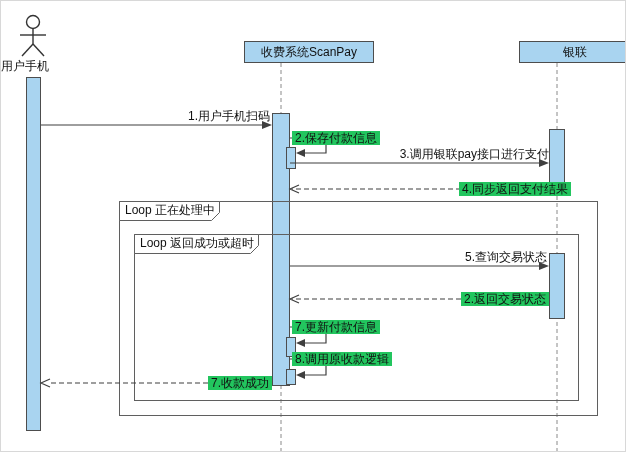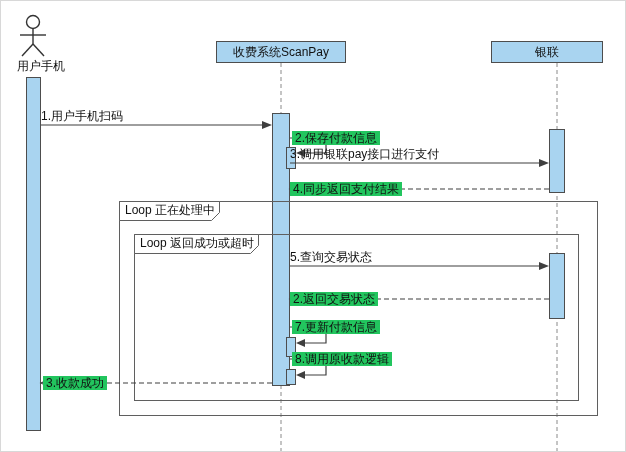--- a/index.html
+++ b/index.html
@@ -2,37 +2,37 @@
 <html><head>
 <meta charset="utf-8">
 <style>
   * { margin:0; padding:0; box-sizing:border-box; }
   html,body { background:#ffffff; font-family:"Liberation Sans", sans-serif; }
   .stage { position:relative; width:626px; height:452px; background:#fff; border:1px solid #d8d8d8; overflow:hidden; }
   .layer { position:absolute; left:0; top:0; width:626px; height:452px; }
   .bg { z-index:1; }
   .fg { z-index:3; }
   .bar { position:absolute; background:#a9d4f0; border:1px solid #4d4d4d; z-index:2; }
-  .pbox { position:absolute; background:#a9d4f0; border:1px solid #4d4d4d; display:flex; align-items:center; justify-content:center; font-size:12px; color:#111; z-index:2; }
+  .pbox { position:absolute; background:#a9d4f0; border:1px solid #4d4d4d; display:flex; align-items:center; justify-content:center; font-size:12px; color:#111; z-index:2;margin-left:28px; }
   .label { position:absolute; font-size:12px; color:#111; line-height:15px; z-index:4; white-space:nowrap; }
-  .center { text-align:left; }
+  .center { text-align:right; }
   .bgspan { background:#22c55e; padding:0 3px; }
   
   .actor-bar   { left:25px;  top:76px;  width:15px; height:354px; }
   .scanpay-bar { left:271px; top:112px; width:18px; height:273px; }
   .up-bar1     { left:548px; top:128px; width:16px; height:64px; }
   .up-bar2     { left:548px; top:252px; width:16px; height:66px; }
   .n2 { left:285px; top:146px; width:10px; height:22px; }
   .n7 { left:285px; top:336px; width:10px; height:20px; }
   .n8 { left:285px; top:368px; width:10px; height:16px; }
   
   .box-scanpay  { left:215px; top:40px; width:130px; height:22px; }
   .box-unionpay { left:490px; top:40px; width:112px; height:22px; }
   
-  .actor-label { left:0; top:58px; width:64px; text-align:right; }
+  .actor-label { left:0; top:58px; width:64px; text-align:left; }
   .loop1-label { left:124px; top:202px; }
   .loop2-label { left:139px; top:235px; }
   .m1 { left:40px;  width:229px; top:108px; }
   .m2 { left:291px; top:130px; }
   .m3 { left:289px; width:259px; top:146px; }
   .m4 { left:289px; width:281px; top:181px; }
   .m5 { left:289px; width:257px; top:249px; }
   .m6 { left:289px; width:259px; top:291px; }
   .m7 { left:291px; top:319px; }
   .m8 { left:291px; top:351px; }
@@ -111,15 +111,15 @@
   <div class="label loop1-label">Loop 正在处理中</div>
 
   <div class="label m1 center"><span>1.用户手机扫码</span></div>
   <div class="label m2"><span class="bgspan">2.保存付款信息</span></div>
   <div class="label m3 center"><span>3.调用银联pay接口进行支付</span></div>
   <div class="label m4 center"><span class="bgspan">4.同步返回支付结果</span></div>
   <div class="label m5 center"><span>5.查询交易状态</span></div>
   <div class="label m6 center"><span class="bgspan">2.返回交易状态</span></div>
   <div class="label m7"><span class="bgspan">7.更新付款信息</span></div>
   <div class="label m8"><span class="bgspan">8.调用原收款逻辑</span></div>
-  <div class="label m9 center"><span class="bgspan">3.收款成功</span></div>
+  <div class="label m9 center"><span class="bgspan">7.收款成功</span></div>
 
 </div>
 
 </body></html>

